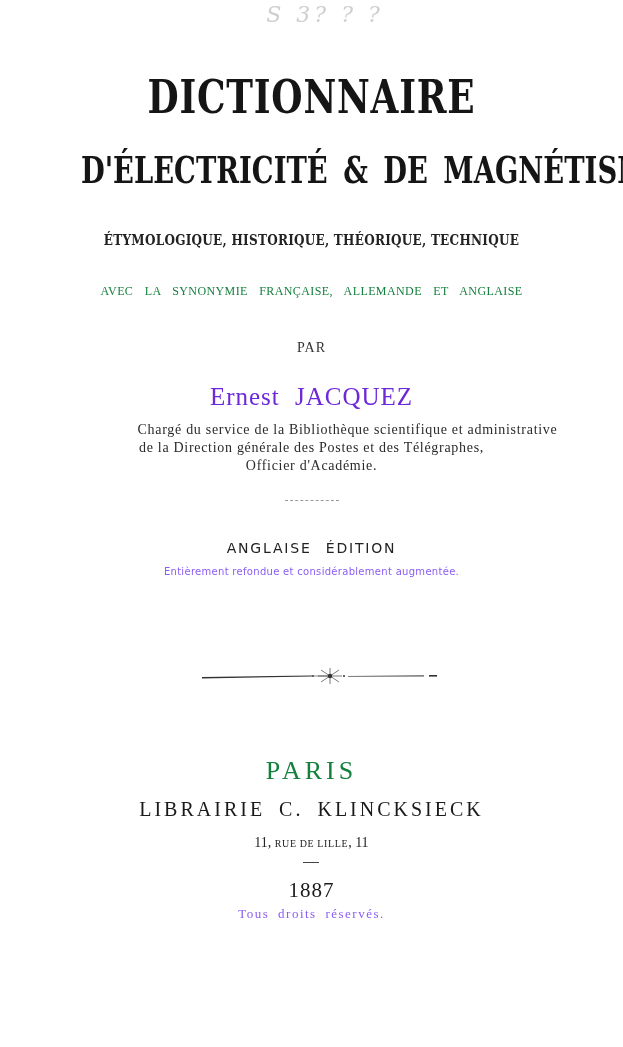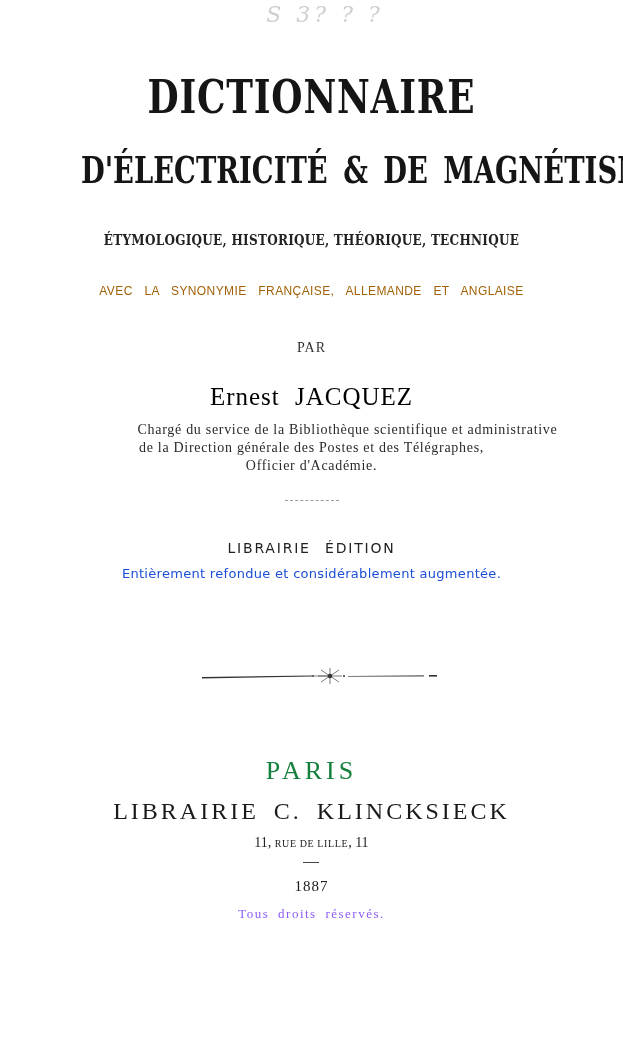--- a/index.html
+++ b/index.html
@@ -2,37 +2,37 @@
 <html><head>
   <meta charset="utf-8">
   <style>
     html, body { margin: 0; padding: 0; background: #ffffff; }
     body { width: 623px; height: 1047px; position: relative; overflow: hidden; color: #1a1a1a; }
     .abs { position: absolute; left: 0; width: 623px; text-align: center; white-space: nowrap; }
     .shelfmark { top: 2px; left: 245px; width: 160px; text-align: center; font-family: "DejaVu Serif", serif; font-size: 22px; color: #cfcfcf; letter-spacing: 4px; font-style: italic; }
     .title1 { top: 70px; font-family: "DejaVu Serif", serif; font-weight: bold; font-size: 46px; letter-spacing: 1px; transform: scaleX(0.78); transform-origin: center; color: #151515; }
     .title2 { top: 148px; font-family: "DejaVu Serif", serif; font-weight: bold; font-size: 37px; transform: scaleX(0.74); transform-origin: center; color: #151515; word-spacing: 8px; }
     .subtitle1 { top: 232px; font-family: "DejaVu Serif", serif; font-weight: bold; font-size: 14px; transform: scaleX(0.86); transform-origin: center; letter-spacing: 0.3px; color: #222; }
-    .subtitle2 { top: 284px; font-family: Liberation Sans, sans-serif; font-size: 12px; word-spacing: 8px; letter-spacing: 0.4px; color: #a16207; }
+    .subtitle2 { top: 284px; font-family: Liberation Serif, serif; font-size: 12px; word-spacing: 8px; letter-spacing: 0.4px; color: #15803d; }
     .par { top: 340px; font-family: "Liberation Serif", serif; font-size: 14px; letter-spacing: 1px; color: #333; }
-    .author { top: 383px; font-family: "Liberation Serif", serif; font-size: 25px; word-spacing: 8px; letter-spacing: 1px; color: #000000; }
+    .author { top: 383px; font-family: "Liberation Serif", serif; font-size: 25px; word-spacing: 8px; letter-spacing: 1px; color: #6d28d9; }
     .cred { font-family: "Liberation Serif", serif; font-size: 14px; letter-spacing: 0.7px; color: #2a2a2a; }
     .cred1 { top: 422px; margin-left: 36px; }
     .cred2 { top: 440px; }
     .cred3 { top: 458px; }
     .rule-small { top: 500px; left: 285px; width: 54px; height: 1px; border-top: 1px dashed #9a9a9a; }
     .edition { top: 540px; font-family: "DejaVu Sans", sans-serif; font-size: 14px; letter-spacing: 1.8px; word-spacing: 8px; color: #222; }
-    .edition-note { top: 566px; font-family: "DejaVu Sans", sans-serif; font-size: 13px; letter-spacing: 0.3px; color: #1d4ed8; }
+    .edition-note { top: 566px; font-family: "DejaVu Sans", sans-serif; font-size: 10px; letter-spacing: 0.3px; color: #8b5cf6; }
     .ornament { top: 664px; left: 200px; width: 240px; height: 20px; }
     .city { top: 756px; font-family: "Liberation Serif", serif; font-size: 26px; letter-spacing: 4px; color: #15803d; }
-    .publisher { top: 798px; font-family: "Liberation Serif", serif; font-size: 24px; letter-spacing: 3px; word-spacing: 6px; color: #1a1a1a; }
+    .publisher { top: 798px; font-family: "Liberation Serif", serif; font-size: 20px; letter-spacing: 3px; word-spacing: 6px; color: #1a1a1a; }
     .address { top: 835px; font-family: "Liberation Serif", serif; font-size: 14px; color: #222; }
     .address .sc { font-size: 10px; letter-spacing: 0.6px; }
     .dash { top: 862px; left: 303px; width: 16px; height: 1px; background: #444; }
-    .year { top: 878px; font-family: "Liberation Serif", serif; font-size: 15px; letter-spacing: 1px; color: #1a1a1a; }
+    .year { top: 878px; font-family: "Liberation Serif", serif; font-size: 21px; letter-spacing: 1px; color: #1a1a1a; }
     .rights { top: 906px; font-family: "Liberation Serif", serif; font-size: 13px; letter-spacing: 1.5px; word-spacing: 4px; color: #8b5cf6; }
   </style>
 </head>
 <body>
 
 <div>
 
   <div class="abs shelfmark">S 3? ? ?</div>
 
   <div class="abs title1">DICTIONNAIRE</div>
@@ -43,21 +43,21 @@
 
   <div class="abs par">PAR</div>
   <div class="abs author">Ernest JACQUEZ</div>
 
   <div class="abs cred cred1">Chargé du service de la Bibliothèque scientifique et administrative</div>
   <div class="abs cred cred2">de la Direction générale des Postes et des Télégraphes,</div>
   <div class="abs cred cred3">Officier d'Académie.</div>
 
   <div class="abs rule-small"></div>
 
-  <div class="abs edition">LIBRAIRIE ÉDITION</div>
+  <div class="abs edition">ANGLAISE ÉDITION</div>
   <div class="abs edition-note">Entièrement refondue et considérablement augmentée.</div>
 
   <div class="abs ornament">
     <svg width="240" height="20" viewBox="0 0 240 20">
       <path d="M2 13 L112 11.5 L112 12.5 L2 14.5 Z" fill="#333"></path>
       <line x1="114" y1="12" x2="128" y2="12" stroke="#666" stroke-width="0.8"></line>
       <circle cx="113" cy="12" r="1" fill="#333"></circle>
       <g stroke="#444" stroke-width="0.7">
         <line x1="121" y1="6" x2="139" y2="18"></line>
         <line x1="121" y1="18" x2="139" y2="6"></line>

